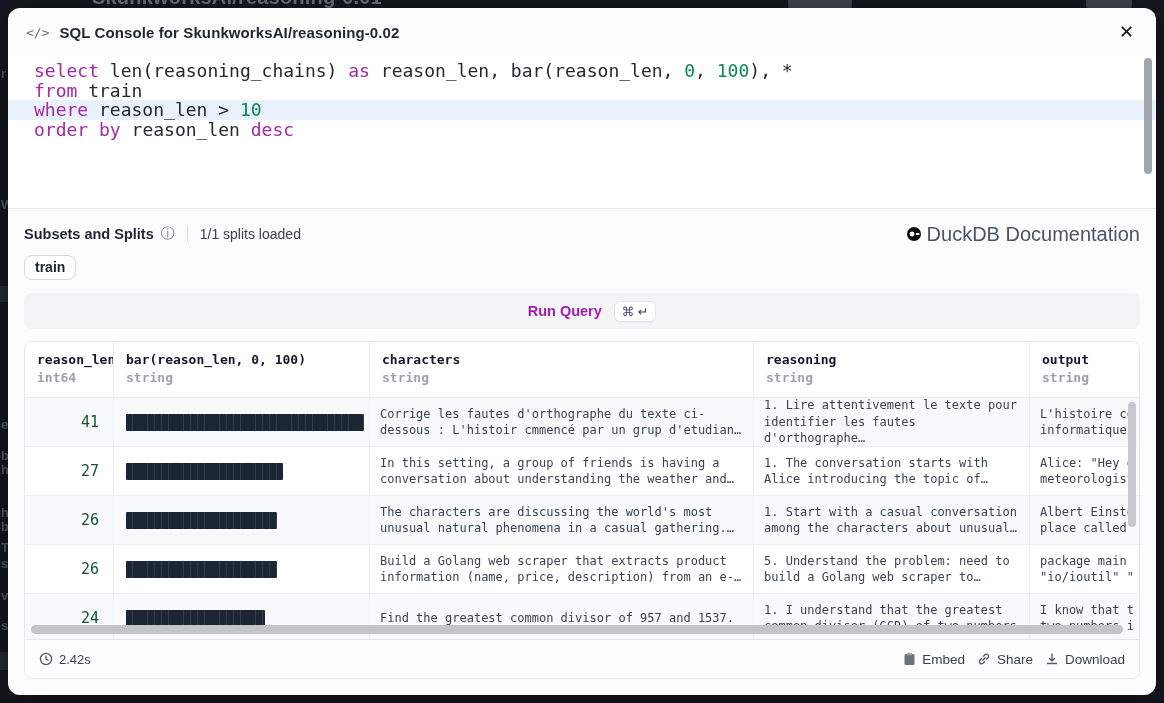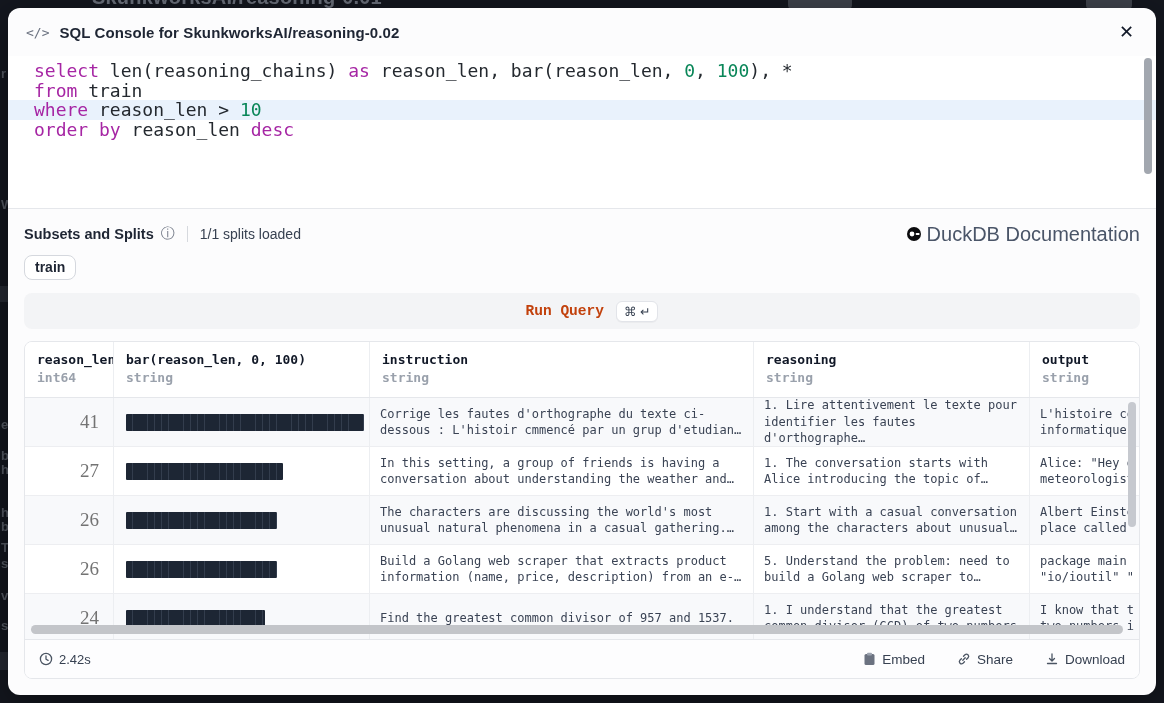--- a/index.html
+++ b/index.html
@@ -54,59 +54,59 @@
   .duckdb-icon { width:14px; height:14px; }
 
   .split-chip { display:inline-block; margin:10px 0 0 16px; padding:3px 10px 4px;
                 border:1.5px solid #d5d8de; border-radius:8px; background:#fff;
                 font-size:14px; font-weight:700; color:#1e2533; cursor:pointer; }
 
   
   .run-btn { margin:13px 16px 0 16px; width:1116px; height:36px; background:#f3f4f6;
              border:none; border-radius:8px; display:flex; align-items:center; justify-content:center;
              gap:12px; cursor:pointer; }
-  .run-label { font-size:14.5px; font-weight:700; color:#c2410c;
-               font-family:Liberation Mono, monospace;margin-left:20px; }
+  .run-label { font-size:14.5px; font-weight:700; color:#a21caf;
+               font-family:Liberation Sans, sans-serif;margin-left:20px; }
   .kbd { background:#fff; border:1px solid #e2e4e9; border-radius:6px; padding:2px 7px;
          font-size:12.5px; color:#374151; box-shadow:0 1px 0 rgba(0,0,0,.03); }
 
   
   .results { position:relative; margin:12px 16px 0 16px; width:1116px; height:338px;
              border:1px solid #e5e7eb; border-radius:8px; background:#fff; overflow:hidden;
              --cols:89px 256px 384px 276px 240px;
              font-family:"DejaVu Sans Mono", monospace; }
   .thead-row { display:grid; grid-template-columns:var(--cols); height:56px;
                border-bottom:1px solid #e5e7eb; background:#fff; }
   .th { padding:10px 12px; border-right:1px solid #eceef1; overflow:hidden; }
   .th-name { font-size:13px; font-weight:700; color:#111827; white-space:nowrap; }
   .th-type { font-size:13px; color:#9aa1ac; margin-top:3px;font-weight:bold; }
   .tbody { height:243px; overflow:hidden; position:relative; }
   .tr { display:grid; grid-template-columns:var(--cols); height:49px;
         border-bottom:1px solid #edeef1; background:#fff; }
   .tr:nth-child(odd) { background:#f8f9fb; }
   .td { border-right:1px solid #eceef1; overflow:hidden; display:flex; align-items:center; }
-  .td-num { justify-content:flex-end; padding-right:14px; font-size:19px; color:#737373;font-family:Liberation Serif, serif; }
+  .td-num { justify-content:flex-end; padding-right:14px; font-size:15px; color:#14532d; }
   .td-bar { padding-left:12px; }
   .bar { height:17px; border-radius:1px;
          background:repeating-linear-gradient(90deg,#1d2634 0px,#1d2634 6.4px,#333d4d 6.4px,#333d4d 7.2px); }
   .td-text { padding:0 10px; }
   .td-text span { font-size:12px; line-height:16.5px; color:#3a4354; white-space:pre-line;
                   display:block; }
   .table-vscroll { position:absolute; right:3px; top:60px; width:8px; height:200px; }
   .table-vscroll .thumb { width:8px; height:125px; background:#c6c9cf; border-radius:4px; }
   .table-hscroll { position:absolute; left:0; right:0; bottom:43px; height:11px;
                    background:transparent; display:flex; align-items:center; padding:0 6px; }
   .table-hscroll .thumb { height:9px; width:1092px; background:#c3c5c9; border-radius:5px; }
 
   .results-footer { position:absolute; left:0; right:0; bottom:0; height:39px;
                     border-top:1px solid #e5e7eb; background:#fdfdfe;
                     display:flex; align-items:center; padding:0 14px;
                     font-family:"Liberation Sans", sans-serif; }
   .duration { display:flex; align-items:center; gap:6px; font-size:13px; color:#374151; }
-  .footer-actions { margin-left:auto; display:flex; align-items:flex-start; gap:32px; }
+  .footer-actions { margin-left:auto; display:flex; align-items:flex-start; gap:12px; }
   .footer-btn { display:flex; align-items:center; gap:6px; font-size:13.5px; color:#374151;
                 cursor:pointer; background:none; border:none;
                 font-family:"Liberation Sans", sans-serif; }
   .icon-svg { display:block; }
 </style>
 </head>
 <body>
 
 <div class="backdrop">
   <div class="bg-top-strip">
@@ -177,21 +177,21 @@
     <div class="thead-row">
         <div class="th">
           <div class="th-name">reason_len</div>
           <div class="th-type">int64</div>
         </div>
         <div class="th">
           <div class="th-name">bar(reason_len, 0, 100)</div>
           <div class="th-type">string</div>
         </div>
         <div class="th">
-          <div class="th-name">instruction</div>
+          <div class="th-name">characters</div>
           <div class="th-type">string</div>
         </div>
         <div class="th">
           <div class="th-name">reasoning</div>
           <div class="th-type">string</div>
         </div>
         <div class="th">
           <div class="th-name">output</div>
           <div class="th-type">string</div>
         </div>

